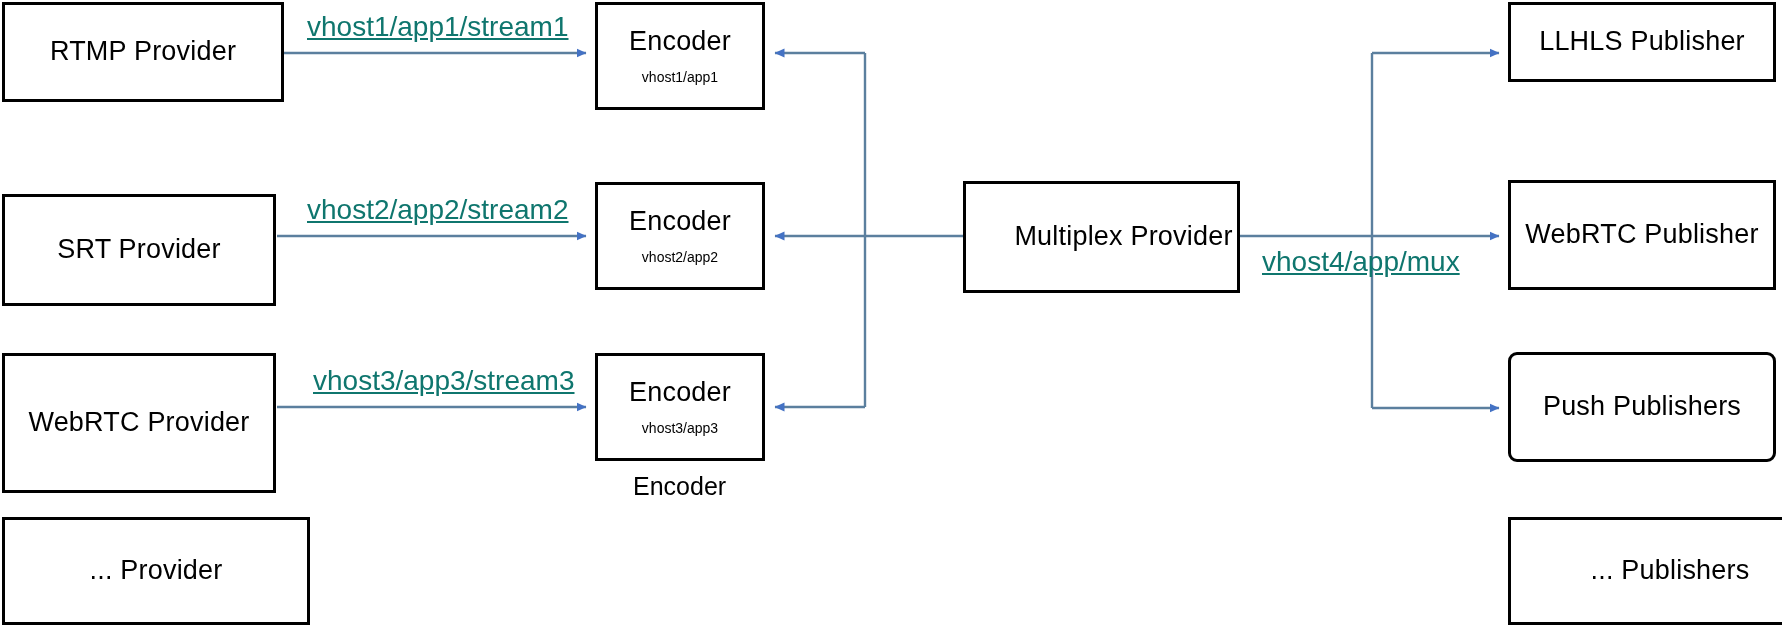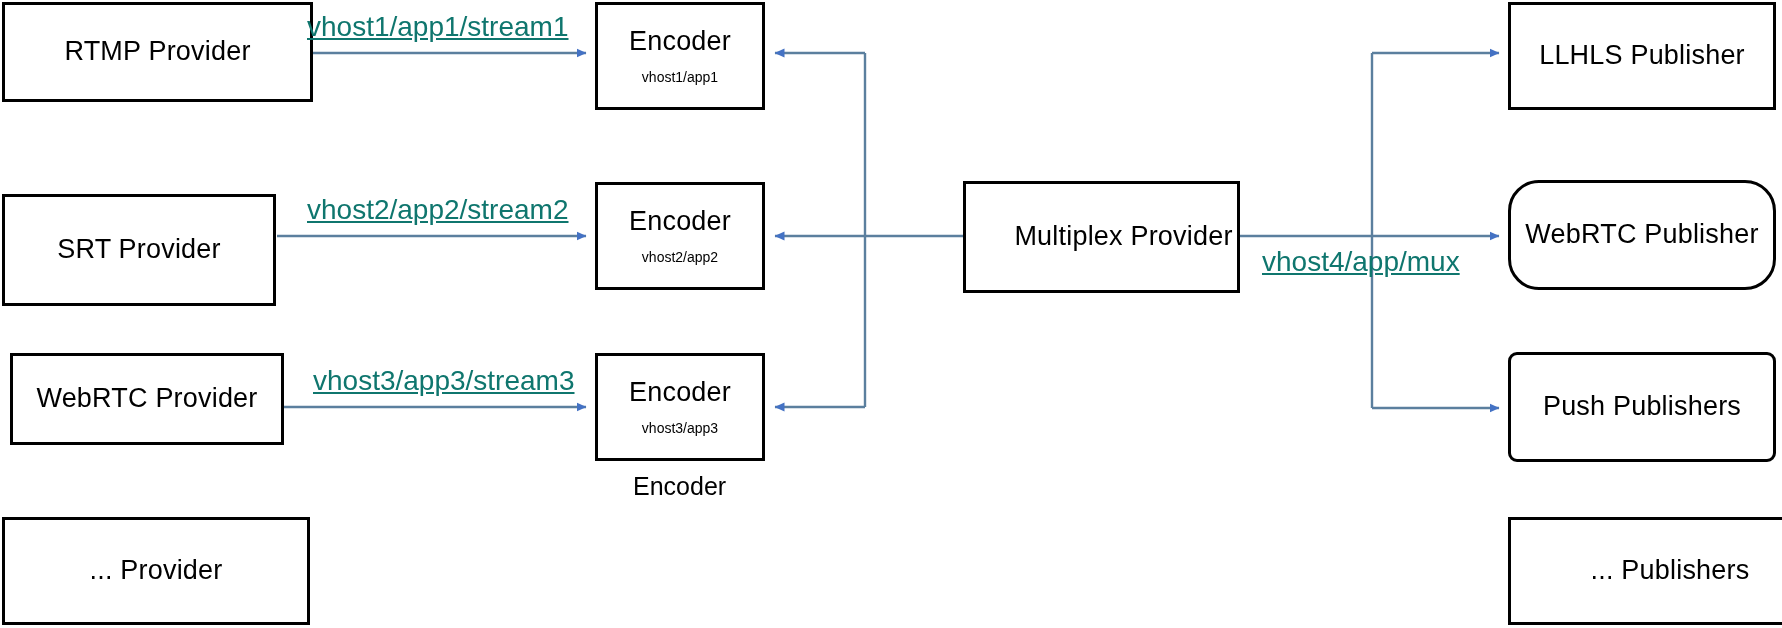--- a/index.html
+++ b/index.html
@@ -93,29 +93,29 @@
 
       <line x1="1240" y1="236" x2="1372" y2="236"></line>
       <line x1="1372" y1="53" x2="1372" y2="408"></line>
 
       <line x1="1372" y1="53" x2="1499" y2="53" marker-end="url(#arrow-right)"></line>
       <line x1="1372" y1="236" x2="1499" y2="236" marker-end="url(#arrow-right)"></line>
       <line x1="1372" y1="408" x2="1499" y2="408" marker-end="url(#arrow-right)"></line>
     </g>
   </svg>
 
-  <div class="node" style="left:2px; top:2px; width:311px; height:100px;">
+  <div class="node" style="left:2px; top:2px; width:282px; height:100px;">
     <div class="node-title">RTMP Provider</div>
   </div>
 
   <div class="node" style="left:2px; top:194px; width:274px; height:112px;">
     <div class="node-title">SRT Provider</div>
   </div>
 
-  <div class="node" style="left:2px; top:353px; width:274px; height:92px;margin-left:8px;">
+  <div class="node" style="left:2px; top:353px; width:274px; height:140px;">
     <div class="node-title">WebRTC Provider</div>
   </div>
 
   <div class="node" style="left:2px; top:517px; width:308px; height:108px;">
     <div class="node-title">... Provider</div>
   </div>
 
   <div class="node" style="left:595px; top:2px; width:170px; height:108px;">
     <div class="node-title">Encoder</div>
     <div class="node-sub">vhost1/app1</div>
@@ -130,25 +130,25 @@
     <div class="node-title">Encoder</div>
     <div class="node-sub">vhost3/app3</div>
   </div>
 
   <div class="group-label" style="left:633px; top:472px;">Encoder</div>
 
   <div class="node" style="left:963px; top:181px; width:277px; height:112px;padding-left:44px;">
     <div class="node-title">Multiplex Provider</div>
   </div>
 
-  <div class="node" style="left:1508px; top:2px; width:268px; height:108px;">
+  <div class="node" style="left:1508px; top:2px; width:268px; height:80px;">
     <div class="node-title">LLHLS Publisher</div>
   </div>
 
-  <div class="node" style="left:1508px; top:180px; width:268px; height:110px;border-radius:31px;">
+  <div class="node" style="left:1508px; top:180px; width:268px; height:110px;">
     <div class="node-title">WebRTC Publisher</div>
   </div>
 
   <div class="node" style="left:1508px; top:352px; width:268px; height:110px;border-radius:9px;">
     <div class="node-title">Push Publishers</div>
   </div>
 
   <div class="node" style="left:1508px; top:517px; width:324px; height:108px;">
     <div class="node-title">... Publishers</div>
   </div>

